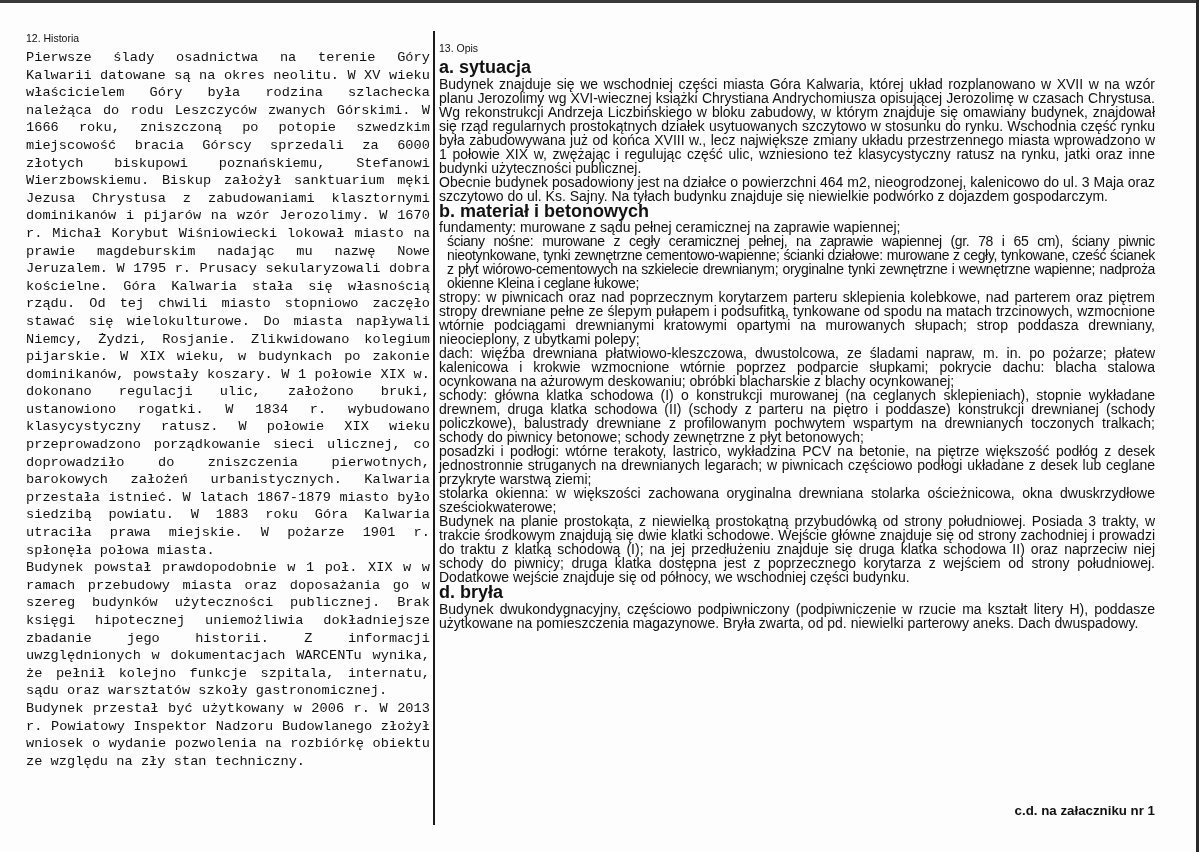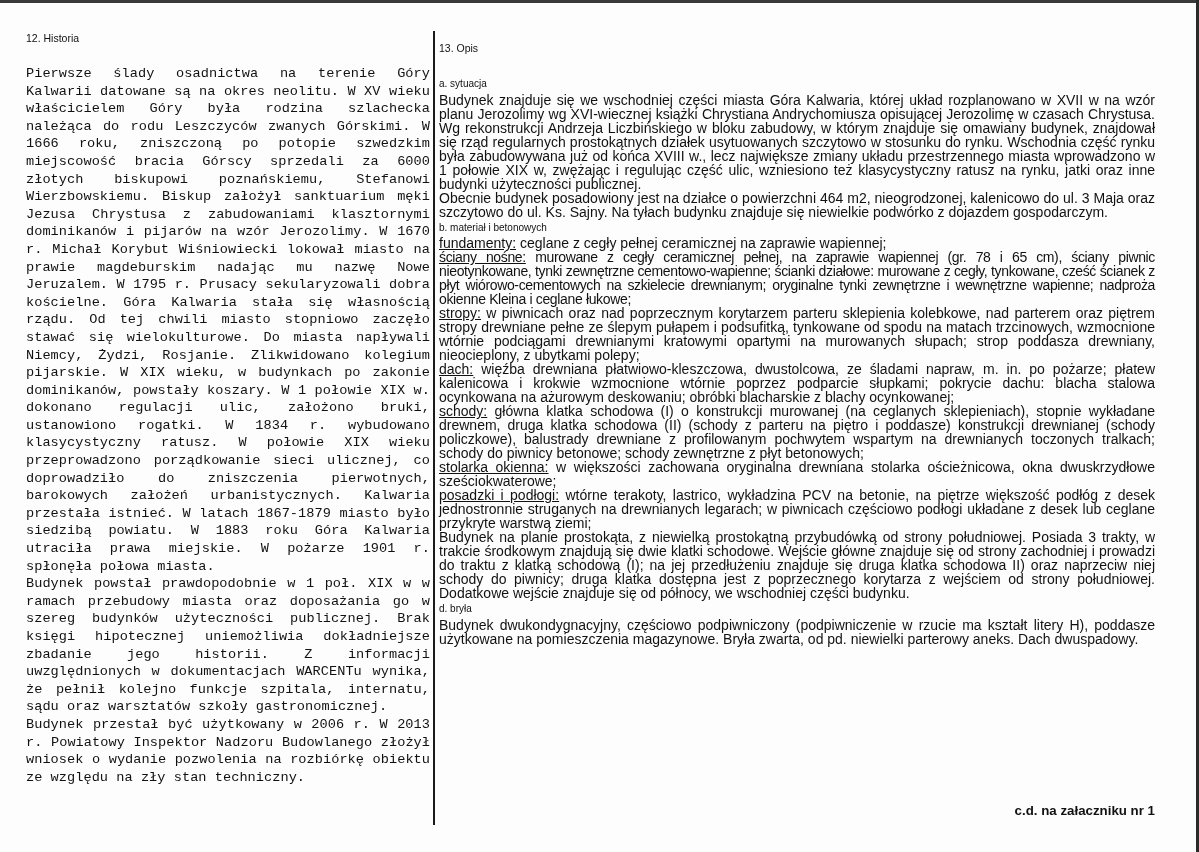--- a/index.html
+++ b/index.html
@@ -14,33 +14,33 @@
   .scan-right { position:absolute; right:0; top:0; width:3px; height:852px; background:#2a2a2a; }
   .col-left {
     position:absolute; left:26px; top:31px; width:404px;
   }
   .divider {
     position:absolute; left:433px; top:31px; width:2px; height:794px; background:#1a1a1a;
   }
   .col-right {
     position:absolute; left:439px; top:41px; width:716px;
   }
-  .section-label { font-size:10.5px; line-height:14px; margin-bottom:20px; }
+  .section-label { font-size:10.5px; line-height:14px; margin-bottom:4px; }
   .para {
     font-size:13.6px; line-height:17.6px; text-align:justify; margin:0;
   }
   .col-right .para { font-size:14px; line-height:14px; }
   .col-left .para { letter-spacing:0.05px;font-family:Liberation Mono, monospace; }
-  .sub-heading { font-weight:normal; font-size:10px; line-height:17.6px; }
-  .term { text-decoration:underline; }
+  .sub-heading { font-weight:bold; font-size:18px; line-height:17.6px; }
+  .term { }
   .footer-note {
     position:absolute; right:44px; top:803px;
     font-weight:bold; font-size:13.3px;text-align:center;
   }
-  .tight { letter-spacing:-0.35px; }
+  .tight { letter-spacing:-0.35px;margin-left:8px; }
 </style>
 </head>
 <body>
 
 <div class="scan-top"></div>
 <div class="scan-right"></div>
 
 <div class="col-left">
   <div class="section-label">12. Historia</div>
   <p class="para">Pierwsze ślady osadnictwa na terenie Góry Kalwarii datowane są na okres neolitu. W XV wieku właścicielem Góry była rodzina szlachecka należąca do rodu Leszczyców zwanych Górskimi. W 1666 roku, zniszczoną po potopie szwedzkim miejscowość bracia Górscy sprzedali za 6000 złotych biskupowi poznańskiemu, Stefanowi Wierzbowskiemu. Biskup założył sanktuarium męki Jezusa Chrystusa z zabudowaniami klasztornymi dominikanów i pijarów na wzór Jerozolimy. W 1670 r. Michał Korybut Wiśniowiecki lokował miasto na prawie magdeburskim nadając mu nazwę Nowe Jeruzalem. W 1795 r. Prusacy sekularyzowali dobra kościelne. Góra Kalwaria stała się własnością rządu. Od tej chwili miasto stopniowo zaczęło stawać się wielokulturowe. Do miasta napływali Niemcy, Żydzi, Rosjanie. Zlikwidowano kolegium pijarskie. W XIX wieku, w budynkach po zakonie dominikanów, powstały koszary. W 1 połowie XIX w. dokonano regulacji ulic, założono bruki, ustanowiono rogatki. W 1834 r. wybudowano klasycystyczny ratusz. W połowie XIX wieku przeprowadzono porządkowanie sieci ulicznej, co doprowadziło do zniszczenia pierwotnych, barokowych założeń urbanistycznych. Kalwaria przestała istnieć. W latach 1867-1879 miasto było siedzibą powiatu. W 1883 roku Góra Kalwaria utraciła prawa miejskie.  W pożarze 1901 r. spłonęła połowa miasta.</p>
@@ -51,27 +51,27 @@
 <div class="divider"></div>
 
 <div class="col-right">
   <div class="section-label">13. Opis</div>
 
   <div class="sub-heading">a. sytuacja</div>
   <p class="para">Budynek znajduje się we wschodniej części miasta Góra Kalwaria, której układ rozplanowano w XVII w na wzór planu Jerozolimy wg XVI-wiecznej książki Chrystiana Andrychomiusza opisującej Jerozolimę w czasach Chrystusa. Wg rekonstrukcji Andrzeja Liczbińskiego w bloku zabudowy, w którym znajduje się omawiany budynek, znajdował się rząd regularnych prostokątnych działek usytuowanych szczytowo w stosunku do rynku. Wschodnia część rynku była zabudowywana już od końca XVIII w., lecz największe zmiany układu przestrzennego miasta wprowadzono w 1 połowie XIX w, zwężając i regulując część ulic, wzniesiono też klasycystyczny ratusz na rynku, jatki oraz inne budynki użyteczności publicznej.</p>
   <p class="para">Obecnie budynek posadowiony jest na działce o powierzchni 464 m2, nieogrodzonej, kalenicowo do ul. 3 Maja oraz szczytowo do ul. Ks. Sajny. Na tyłach budynku znajduje się niewielkie podwórko z dojazdem gospodarczym.</p>
 
   <div class="sub-heading">b. materiał i betonowych</div>
-  <p class="para"><span class="term">fundamenty:</span><span> ceglane z cegły pełnej ceramicznej na zaprawie wapiennej;</span></p>
+  <p class="para"><span class="term">fundamenty:</span><span> murowane z sądu pełnej ceramicznej na zaprawie wapiennej;</span></p>
   <p class="para tight"><span class="term">ściany nośne:</span><span> murowane z cegły ceramicznej pełnej, na zaprawie wapiennej (gr. 78 i 65 cm), ściany piwnic nieotynkowane, tynki zewnętrzne cementowo-wapienne; ścianki działowe: murowane z cegły, tynkowane, cześć ścianek z płyt wiórowo-cementowych na szkielecie drewnianym; oryginalne tynki zewnętrzne i wewnętrzne wapienne; nadproża okienne Kleina i ceglane łukowe;</span></p>
   <p class="para"><span class="term">stropy:</span><span> w piwnicach oraz nad poprzecznym korytarzem parteru sklepienia kolebkowe, nad parterem oraz piętrem stropy drewniane pełne ze ślepym pułapem i podsufitką, tynkowane od spodu na matach trzcinowych, wzmocnione wtórnie podciągami drewnianymi kratowymi opartymi na murowanych słupach; strop poddasza drewniany, nieocieplony, z ubytkami polepy;</span></p>
   <p class="para"><span class="term">dach:</span><span> więźba drewniana płatwiowo-kleszczowa, dwustolcowa, ze śladami napraw, m. in. po pożarze; płatew kalenicowa i krokwie wzmocnione wtórnie poprzez podparcie słupkami; pokrycie dachu: blacha stalowa ocynkowana na ażurowym deskowaniu; obróbki blacharskie z blachy ocynkowanej;</span></p>
   <p class="para"><span class="term">schody:</span><span> główna klatka schodowa (I) o konstrukcji murowanej (na ceglanych sklepieniach), stopnie wykładane drewnem, druga klatka schodowa (II) (schody z parteru na piętro i poddasze) konstrukcji drewnianej (schody policzkowe), balustrady drewniane z profilowanym pochwytem wspartym na drewnianych toczonych tralkach; schody do piwnicy betonowe; schody zewnętrzne z płyt betonowych;</span></p>
+  <p class="para"><span class="term">posadzki i podłogi:</span><span> wtórne terakoty, lastrico, wykładzina PCV na betonie, na piętrze większość podłóg z desek jednostronnie struganych na drewnianych legarach; w piwnicach częściowo podłogi układane z desek lub ceglane przykryte warstwą ziemi;</span></p>
   <p class="para"><span class="term">stolarka okienna:</span><span> w większości zachowana oryginalna drewniana stolarka ościeżnicowa, okna dwuskrzydłowe sześciokwaterowe;</span></p>
-  <p class="para"><span class="term">posadzki i podłogi:</span><span> wtórne terakoty, lastrico, wykładzina PCV na betonie, na piętrze większość podłóg z desek jednostronnie struganych na drewnianych legarach; w piwnicach częściowo podłogi układane z desek lub ceglane przykryte warstwą ziemi;</span></p>
 
   <p class="para">Budynek na planie prostokąta, z niewielką prostokątną przybudówką od strony południowej. Posiada 3 trakty, w trakcie środkowym znajdują się dwie klatki schodowe. Wejście główne znajduje się od strony zachodniej i prowadzi do traktu z klatką schodową (I); na jej przedłużeniu znajduje się druga klatka schodowa II) oraz naprzeciw niej schody do piwnicy; druga klatka dostępna jest z poprzecznego korytarza z wejściem od strony południowej. Dodatkowe wejście znajduje się od północy, we wschodniej części budynku.</p>
 
   <div class="sub-heading">d. bryła</div>
   <p class="para">Budynek dwukondygnacyjny, częściowo podpiwniczony (podpiwniczenie w rzucie ma kształt litery H), poddasze użytkowane na pomieszczenia magazynowe. Bryła zwarta, od pd. niewielki parterowy aneks. Dach dwuspadowy.</p>
 </div>
 
 <div class="footer-note">c.d. na załaczniku nr 1</div>
 
 </body></html>

